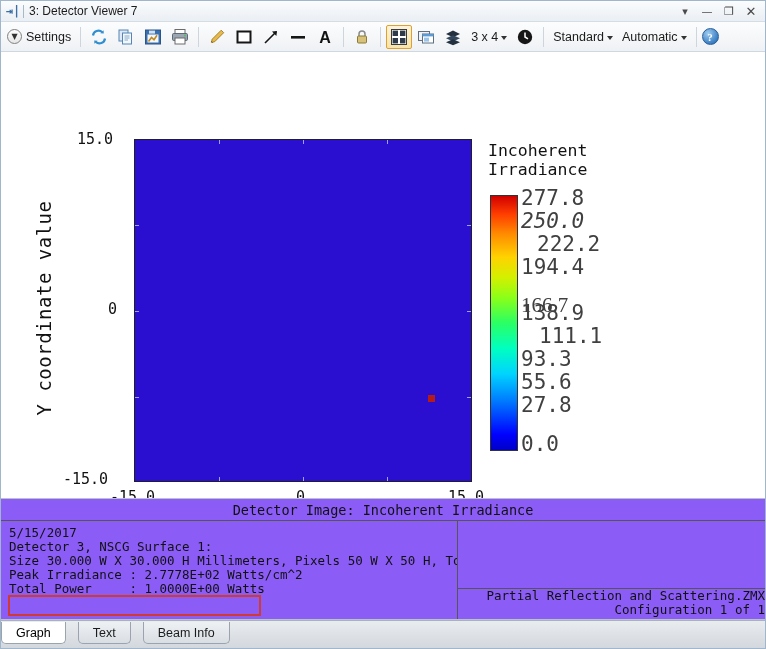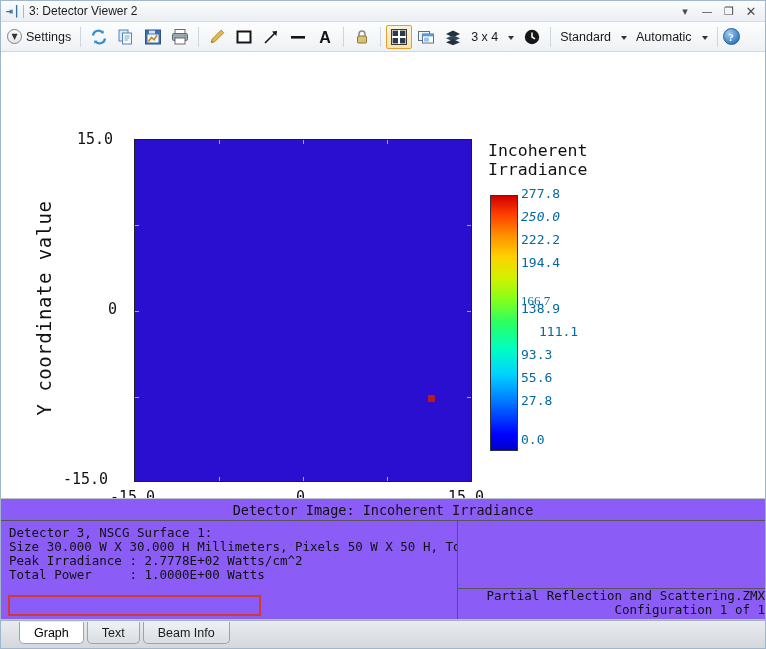--- a/index.html
+++ b/index.html
@@ -83,21 +83,21 @@
     border: 1px solid #808080;
     background: linear-gradient(to bottom,#ffffff,#e6e6e6);
     display: flex; align-items: center; justify-content: center;
     font-size: 8px; color: #333; line-height: 1;
     font-family: "DejaVu Sans", sans-serif;
   }
   .settings-label { font-size: 12.5px; color: #1b1b1b; }
   .vsep { width: 1px; height: 20px; background: #cdd5dd; margin: 0 4px; }
   .icon-sq { width: 18px; height: 18px; position: relative; display: block; }
   .combo {
-    display: flex; align-items: center; gap: 10px;
+    display: flex; align-items: center; gap: 3px;
     font-size: 12.5px; color: #1b1b1b;
     padding: 0 4px; height: 22px;
   }
   .caret {
     width: 0; height: 0;
     border-left: 3.5px solid transparent;
     border-right: 3.5px solid transparent;
     border-top: 4px solid #333;
     margin-top: 2px;
   }
@@ -173,21 +173,21 @@
       #ff8c00 85%,
       #ff3c00 93%,
       #d00000 100%);
   }
   .cb-ticks {
     position: absolute; left: 520px; top: 143px;
     width: 70px; height: 256px;
   }
   .cb-tick {
     position: absolute; left: 0;
-    font-size: 13px; color: #0369a1;
+    font-size: 21px; color: #404040;
     white-space: nowrap;
   }
 
   
   .textpanel {
     flex: 0 0 auto;
     background: #8b5cf6;
     position: relative;
     height: 121px;
     display: flex; flex-direction: column;
@@ -227,22 +227,22 @@
     border: 2px solid #cf3b33;
     pointer-events: none;
   }
 
   
   .tabstrip {
     flex: 1;
     background: linear-gradient(to bottom,#e9ecef 0%, #d3d8de 100%);
     border-top: 1px solid #a8b2bc;
     display: flex; align-items: flex-start;
-    padding-left: 18px; padding-top: 1px;
-    gap: 3px;
+    padding-top: 1px;
+    gap: 12px;
   }
   .tab {
     height: 22px;
     padding: 0 14px;
     display: flex; align-items: center;
     font-size: 12.5px; color: #1b1b1b;
     border: 1px solid #9aa4ae;
     border-top: none;
     border-radius: 0 0 5px 5px;
     background: linear-gradient(to bottom,#eef1f4 0%,#d9dee3 100%);
@@ -254,21 +254,21 @@
   }
 </style>
 </head>
 <body>
 
 <div id="app">
 
   <div class="titlebar">
     <div class="tb-icon mono">⇥|</div>
     <div class="tb-sep"></div>
-    <div class="tb-title">3: Detector Viewer 2</div>
+    <div class="tb-title">3: Detector Viewer 7</div>
     <div class="tb-buttons">
       <div class="tb-btn">▾</div>
       <div class="tb-btn">—</div>
       <div class="tb-btn">❐</div>
       <div class="tb-btn close">✕</div>
     </div>
   </div>
 
   <div class="toolbar">
 
@@ -444,36 +444,37 @@
     <div class="yaxis-title mono">Y coordinate value</div>
 
     <div class="cb-title mono">
       <div>Incoherent</div>
       <div>Irradiance</div>
     </div>
     <div class="colorbar"></div>
     <div class="cb-ticks mono">
       <div class="cb-tick" style="top:-9px;">277.8</div>
       <div class="cb-tick" style="top:14px;font-style:italic;">250.0</div>
-      <div class="cb-tick" style="top:37px;">222.2</div>
+      <div class="cb-tick" style="top:37px;margin-left:16px;">222.2</div>
       <div class="cb-tick" style="top:60px;">194.4</div>
       <div class="cb-tick" style="top:98px;font-family:Liberation Serif, serif;">166.7</div>
       <div class="cb-tick" style="top:106px;">138.9</div>
       <div class="cb-tick" style="top:129px;margin-left:18px;">111.1</div>
       <div class="cb-tick" style="top:152px;">93.3</div>
       <div class="cb-tick" style="top:175px;">55.6</div>
       <div class="cb-tick" style="top:198px;">27.8</div>
       <div class="cb-tick" style="top:221px;margin-top:16px;">0.0</div>
     </div>
   </div>
 
   <div class="textpanel">
     <div class="tp-header mono">Detector Image: Incoherent Irradiance</div>
     <div class="tp-body">
       <div class="tp-left">
+        <div class="tp-line mono">5/15/2017</div>
         <div class="tp-line mono">Detector 3, NSCG Surface 1:</div>
         <div class="tp-line mono">Size 30.000 W X 30.000 H Millimeters, Pixels 50 W X 50 H, Total Hits = 1</div>
         <div class="tp-line mono">Peak Irradiance : 2.7778E+02 Watts/cm^2</div>
         <div class="tp-line mono">Total Power     : 1.0000E+00 Watts</div>
       </div>
       <div class="tp-right">
         <div class="tp-right-sep"></div>
         <div class="tp-right-inner mono">
           <div>Partial Reflection and Scattering.ZMX</div>
           <div>Configuration 1 of 1</div>

